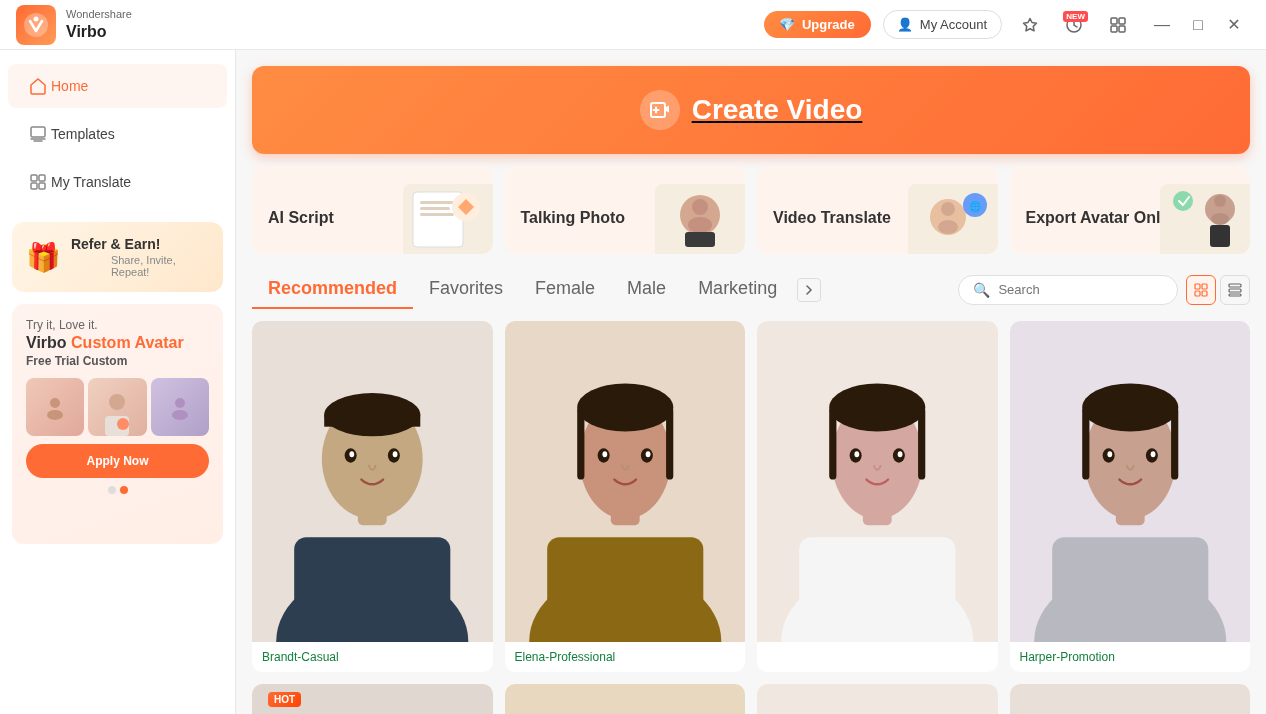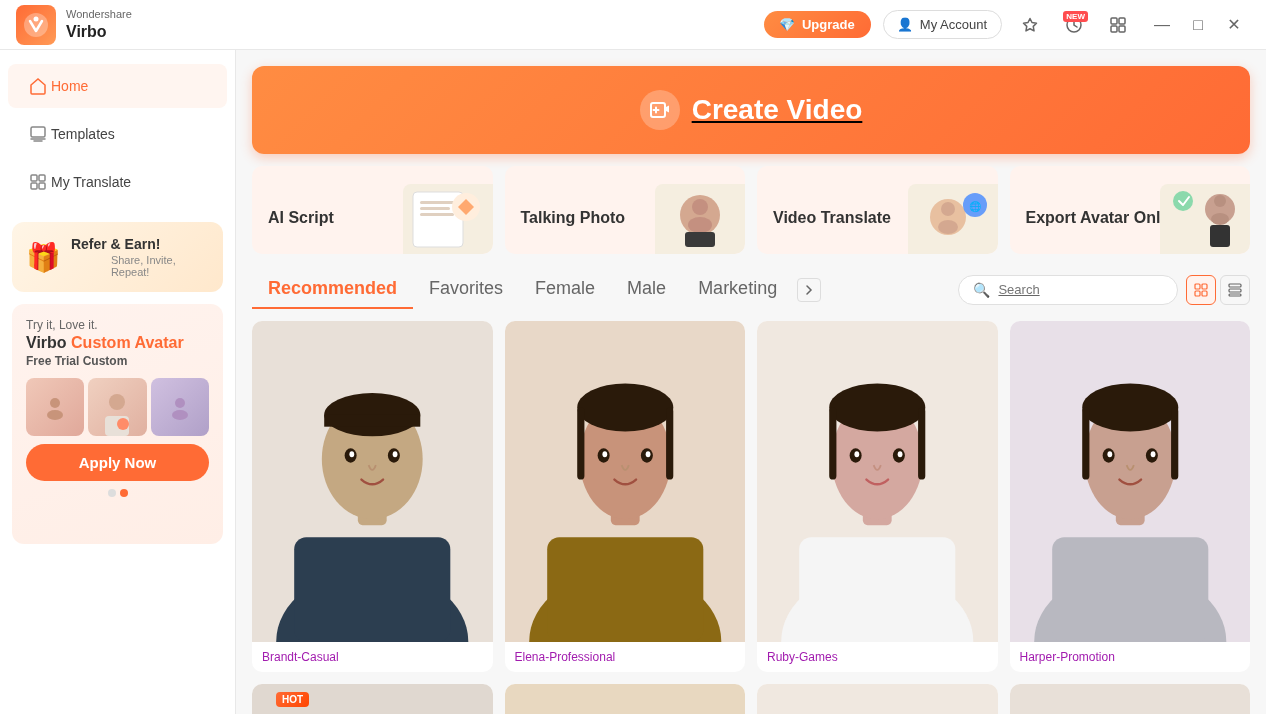--- a/index.html
+++ b/index.html
@@ -107,21 +107,21 @@
       display: grid; grid-template-columns: 1fr 1fr 1fr; gap: 4px; margin: 10px 0 8px;
     }
     .promo-img-placeholder {
       border-radius: 8px; overflow: hidden; aspect-ratio: 1;
       background: linear-gradient(135deg, #ddd, #bbb);
       display: flex; align-items: center; justify-content: center;
       font-size: 20px;
     }
     .apply-btn {
       background: #ff6b35; color: #fff; border: none; border-radius: 20px;
-      padding: 10px 0; width: 100%; font-size: 15px; font-weight: 600; cursor: pointer;
+      padding: 10px 0; width: 100%; font-size: 12px; font-weight: 600; cursor: pointer;
     }
     .promo-dots { display: flex; gap: 4px; justify-content: center; margin-top: 8px; }
     .dot { width: 8px; height: 8px; border-radius: 50%; background: #ddd; }
     .dot.active { background: #ff6b35; }
 
     
     .content-area {
       flex: 1;
       overflow-y: auto;
       padding: 16px;
@@ -184,21 +184,21 @@
       margin-left: auto; display: flex; align-items: center; gap: 8px;
     }
     .search-box {
       display: flex; align-items: center; gap: 8px;
       border: 1px solid #e0e0e0; border-radius: 20px; padding: 6px 14px;
       background: #fff; width: 220px;
     }
     .search-icon { color: #999; font-size: 14px; }
     .search-input {
       border: none; outline: none; font-size: 13px; color: #666;
-      background: transparent; width: 100%; text-decoration: underline;
+      background: transparent; width: 100%;
     }
     .view-btns { display: flex; gap: 4px; }
     .view-btn {
       width: 30px; height: 30px; border: 1px solid #ddd; border-radius: 6px;
       display: flex; align-items: center; justify-content: center; cursor: pointer;
       color: #666; font-size: 14px;
     }
     .view-btn.active { background: #fff3ee; border-color: #ff6b35; color: #ff6b35; }
 
     
@@ -206,23 +206,23 @@
       display: grid; grid-template-columns: repeat(4, 1fr); gap: 12px;
     }
     .avatar-card {
       background: #fff; border-radius: 10px; overflow: hidden; cursor: pointer;
     }
     .avatar-img {
       width: 100%; aspect-ratio: 3/4; background: #f0f0f0;
       display: flex; align-items: center; justify-content: center;
       position: relative; overflow: hidden;
     }
-    .avatar-name { padding: 8px 10px; font-size: 12px; color: #a21caf; }
+    .avatar-name { padding: 8px 10px; font-size: 12px; color: #15803d; }
     .hot-badge {
-      position: absolute; top: 8px; left: 24px;
+      position: absolute; top: 8px; left: 16px;
       background: linear-gradient(135deg, #ff6b35, #ff4500);
       color: #fff; font-size: 10px; font-weight: 700;
       border-radius: 4px; padding: 2px 6px;
     }
 
     
     .content-area::-webkit-scrollbar { width: 6px; }
     .content-area::-webkit-scrollbar-track { background: transparent; }
     .content-area::-webkit-scrollbar-thumb { background: #ccc; border-radius: 3px; }
   </style>
@@ -543,21 +543,20 @@
         <ellipse cx="82" cy="112" rx="5" ry="6" fill="#2a1a0a"></ellipse>
         <ellipse cx="118" cy="112" rx="5" ry="6" fill="#2a1a0a"></ellipse>
         <ellipse cx="83" cy="111" rx="2" ry="2.5" fill="white"></ellipse>
         <ellipse cx="119" cy="111" rx="2" ry="2.5" fill="white"></ellipse>
 
         <path d="M97 120 Q100 128 103 120" stroke="#c49080" stroke-width="1.5" fill="none"></path>
 
         <path d="M91 132 Q100 140 109 132" stroke="#c06060" stroke-width="2" fill="none" stroke-linecap="round"></path>
       </svg>
     </div>
-    <div class="avatar-name">Ruby-Games</div>
   </div>
         <div class="avatar-card">
     <div class="avatar-img" style="background: #e8e0e8;">
 
       <svg width="100%" height="100%" viewBox="0 0 200 267" preserveAspectRatio="xMidYMax meet">
 
         <ellipse cx="100" cy="267" rx="80" ry="60" fill="#b8b8c0"></ellipse>
         <rect x="35" y="180" width="130" height="87" rx="10" fill="#b8b8c0"></rect>
 
         <rect x="88" y="140" width="24" height="30" rx="4" fill="#c8a090"></rect>

